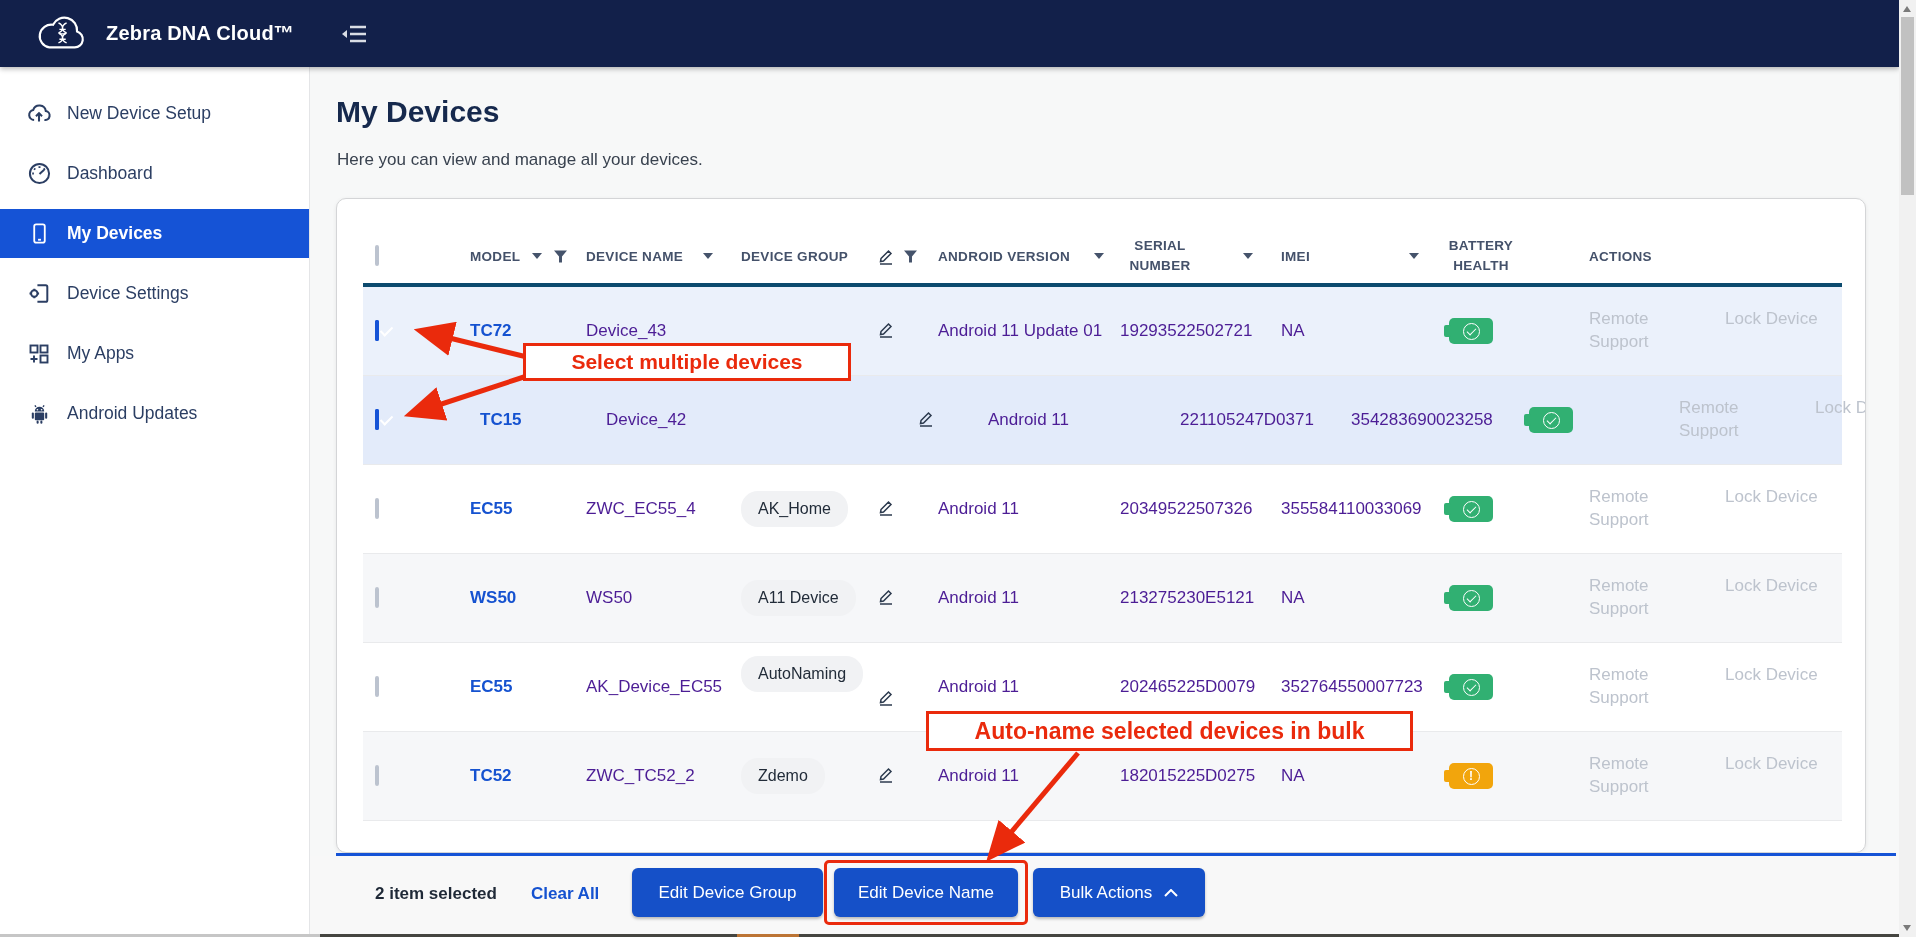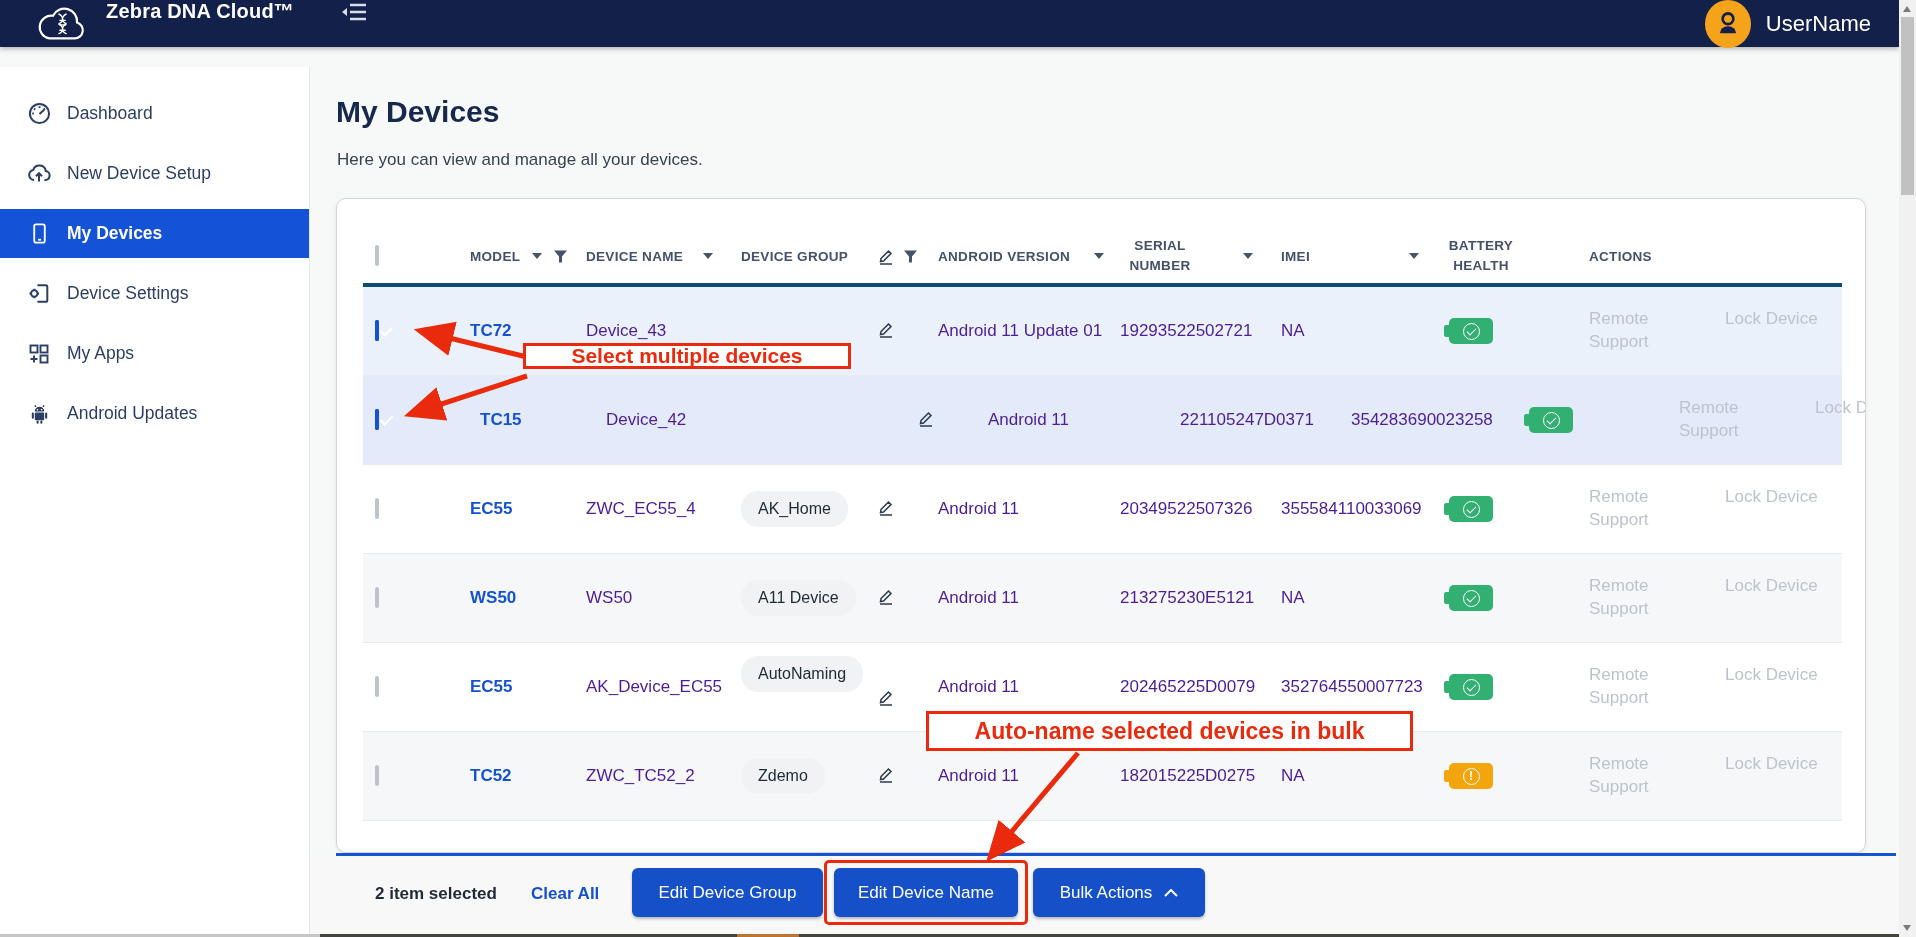--- a/index.html
+++ b/index.html
@@ -1,19 +1,19 @@
 <!DOCTYPE html>
 <html><head>
 <meta charset="utf-8">
 <style>
   * { margin:0; padding:0; box-sizing:border-box; }
   html,body { width:1916px; height:937px; overflow:hidden; font-family:"Liberation Sans", sans-serif; background:#f7f8f8; position:relative; }
 
   
-  .navbar { position:absolute; left:0; top:0; width:1899px; height:47px; background:#12204a; display:flex; align-items:flex-start; z-index:30; box-shadow:0 2px 5px rgba(0,0,0,.28); }
+  .navbar { position:absolute; left:0; top:0; width:1899px; height:67px; background:#12204a; display:flex; align-items:center; z-index:30; box-shadow:0 2px 5px rgba(0,0,0,.28); }
   .brand-logo { margin-left:34px; }
   .brand-title { color:#fff; font-size:20px; font-weight:bold; margin-left:14px; letter-spacing:.2px; }
   .collapse-btn { margin-left:46px; cursor:pointer; display:flex; }
   .nav-right { margin-left:auto; margin-right:28px; display:flex; align-items:center; gap:15px; }
   .avatar { width:46px; height:48px; border-radius:50%; background:#f5a31b; display:flex; align-items:center; justify-content:center; }
   .nav-username { color:#fff; font-size:22px; }
 
   
   .sidebar { position:absolute; left:0; top:67px; width:310px; bottom:0; background:#fff; border-right:1px solid #e4e5e7; padding-top:22px; z-index:10; }
   .side-item { height:49px; margin-bottom:11px; display:flex; align-items:center; padding-left:26px; gap:15px; cursor:pointer; color:#2b3e63; font-size:17.5px; }
@@ -69,21 +69,21 @@
   .sel-count { position:absolute; left:65px; top:28px; font-size:17px; font-weight:bold; color:#1f2937; }
   .clear-all { position:absolute; left:221px; top:28px; font-size:17px; font-weight:bold; color:#1552d0; cursor:pointer; }
   .btn { position:absolute; top:12px; height:49px; background:#1550c8; color:#fff; border:none; border-radius:6px; font-size:17px; font-family:inherit; cursor:pointer; display:flex; align-items:center; justify-content:center; gap:12px; box-shadow:0 2px 3px rgba(0,0,0,.25); }
   .btn-group { left:322px; width:191px; }
   .btn-name  { left:524px; width:184px; }
   .btn-bulk  { left:723px; width:172px; }
   .red-btn-frame { position:absolute; left:514px; top:4px; width:204px; height:65px; border:3px solid #ea2a0c; border-radius:5px; z-index:22; pointer-events:none; }
 
   
   .annotation { position:absolute; background:#fff; border:3px solid #ea2a0c; color:#ea2a0c; font-weight:bold; display:flex; align-items:center; justify-content:center; z-index:50; }
-  .ann-select { left:523px; top:343px; width:328px; height:26px; font-size:21px; }
+  .ann-select { left:523px; top:343px; width:328px; height:38px; font-size:21px; }
   .ann-auto { left:926px; top:711px; width:487px; height:40px; font-size:23px; }
   .overlay-arrows { position:absolute; left:0; top:0; width:1916px; height:937px; z-index:49; pointer-events:none; }
 
   
   .scrollbar { position:absolute; right:0; top:0; width:17px; height:937px; background:#f1f1f1; z-index:60; }
   .sb-thumb { position:absolute; left:2px; right:2px; top:17px; height:178px; background:#c1c1c1; }
   .sb-up, .sb-down { position:absolute; left:4px; width:0; height:0; border-left:4.5px solid transparent; border-right:4.5px solid transparent; }
   .sb-up { top:6px; border-bottom:6px solid #7a7a7a; }
   .sb-down { bottom:6px; border-top:6px solid #7a7a7a; }
   .taskbar-sliver { position:absolute; left:0; bottom:0; width:1899px; height:3px; background:#454540; z-index:55; }
@@ -101,50 +101,41 @@
       <path d="M28 22 h7 M28 27 h7 M28 33 h7" stroke="#ffffff" stroke-width="1.4"></path>
     </svg>
   </span>
   <span class="brand-title">Zebra DNA Cloud™</span>
   <span class="collapse-btn">
     <svg width="30" height="24" viewBox="0 0 30 24">
       <path d="M10 5 h16 M10 12 h16 M10 19 h16" stroke="#d9dde5" stroke-width="2.6"></path>
       <path d="M7 8 L2 12 L7 16 z" fill="#d9dde5"></path>
     </svg>
   </span>
-  <span class="nav-right">
-    <span class="avatar">
-      <svg width="28" height="30" viewBox="0 0 24 26">
-        <circle cx="12" cy="8.5" r="4.6" fill="none" stroke="#12204a" stroke-width="2.4"></circle>
-        <path d="M5 21 a7 6 0 0 1 14 0 z" fill="#12204a"></path>
-      </svg>
-    </span>
-    <span class="nav-username">UserName</span>
-  </span>
 </div>
 
 <div class="sidebar">
+  <div class="side-item">
+    <span class="sicon">
+      <svg width="26" height="26" viewBox="0 0 24 24" fill="none" stroke="currentColor" stroke-width="1.9">
+        <path d="M7.5 17.5 a4.7 4.7 0 0 1 -.8 -9.3 a6 6 0 0 1 11.6 1.1 a4 4 0 0 1 -1.3 8.2"></path>
+        <path d="M12 19 v-7 M9.2 14 L12 11.2 L14.8 14"></path>
+      </svg>
+    </span>
+    <span>New Device Setup</span>
+  </div>
   <div class="side-item">
     <span class="sicon">
       <svg width="25" height="25" viewBox="0 0 24 24" fill="none" stroke="currentColor" stroke-width="1.9">
         <circle cx="12" cy="12" r="9.2"></circle>
           <path d="M12 12.5 L16.5 8.5"></path>
           <path d="M12 5 v1.6 M6.8 7.2 l1.1 1.1 M17.2 7.2 l-1.1 1.1 M5 12 h1.6"></path>
       </svg>
     </span>
     <span>Dashboard</span>
-  </div>
-  <div class="side-item">
-    <span class="sicon">
-      <svg width="26" height="26" viewBox="0 0 24 24" fill="none" stroke="currentColor" stroke-width="1.9">
-        <path d="M7.5 17.5 a4.7 4.7 0 0 1 -.8 -9.3 a6 6 0 0 1 11.6 1.1 a4 4 0 0 1 -1.3 8.2"></path>
-        <path d="M12 19 v-7 M9.2 14 L12 11.2 L14.8 14"></path>
-      </svg>
-    </span>
-    <span>New Device Setup</span>
   </div>
   <div class="side-item active">
     <span class="sicon">
       <svg width="23" height="25" viewBox="0 0 24 24" fill="none" stroke="currentColor" stroke-width="1.9">
         <rect x="6.5" y="2.5" width="11" height="19" rx="2"></rect>
           <path d="M10.5 18.5 h3"></path>
       </svg>
     </span>
     <span>My Devices</span>
   </div>

